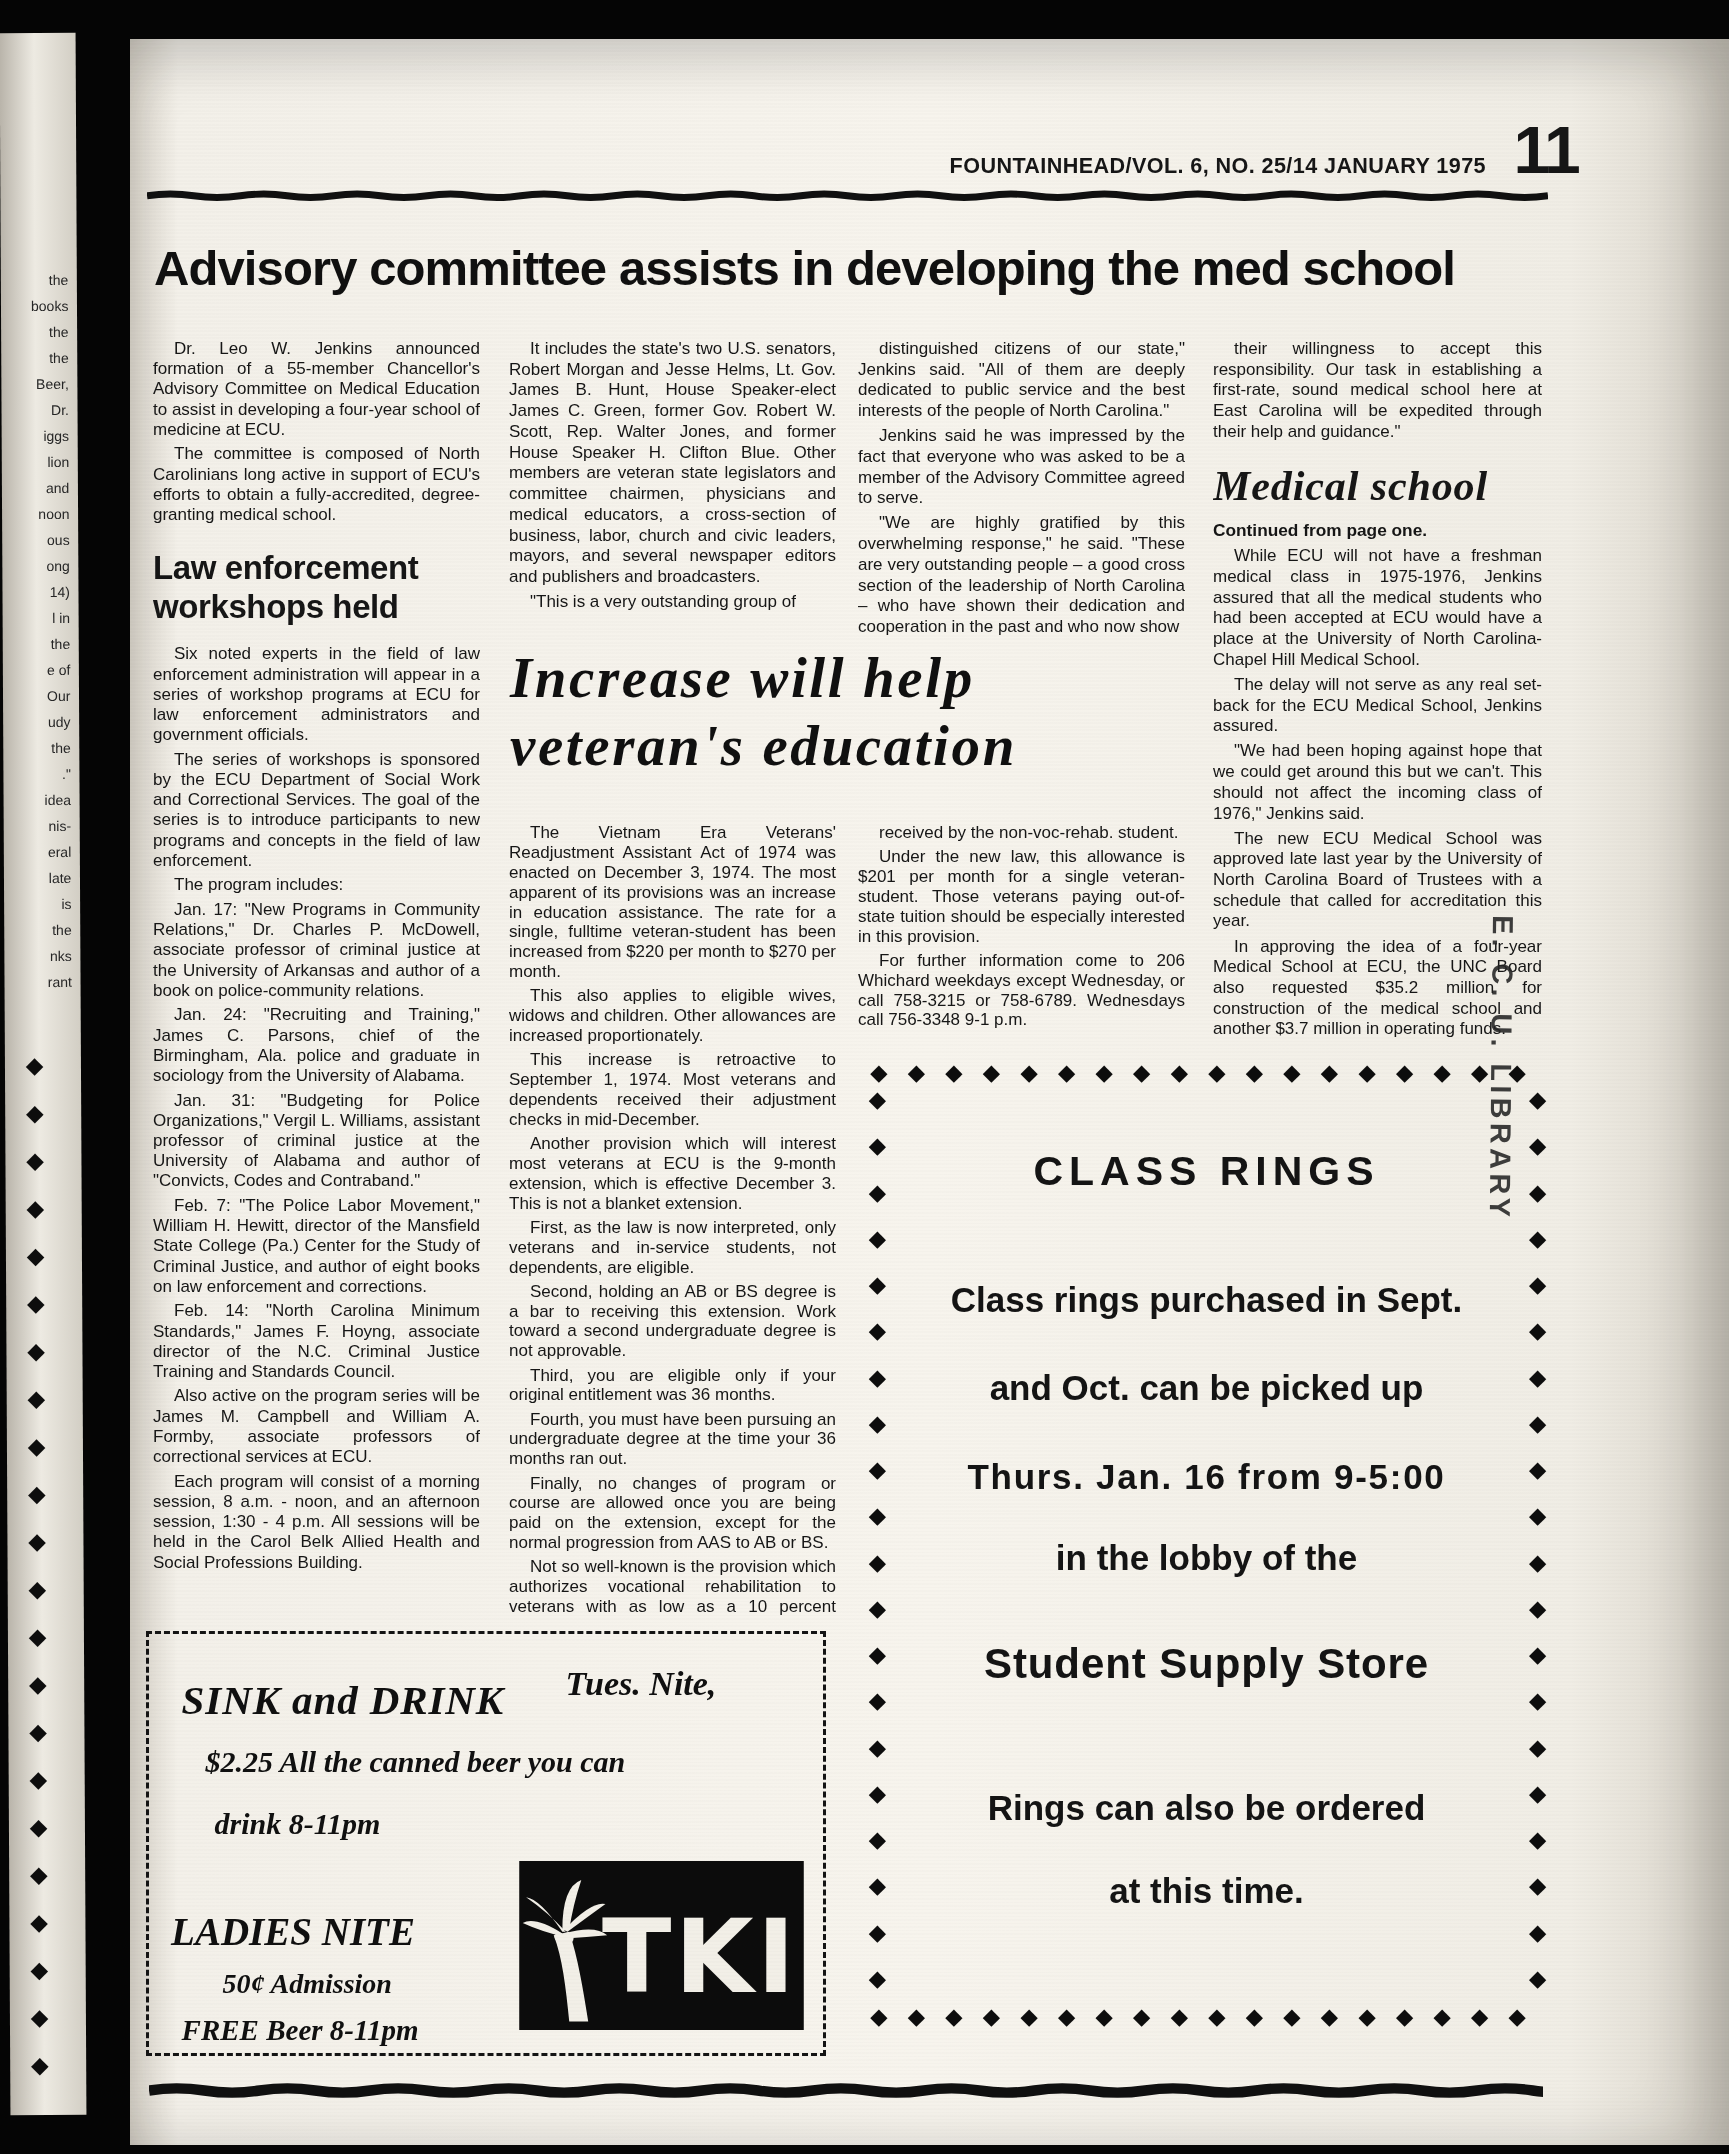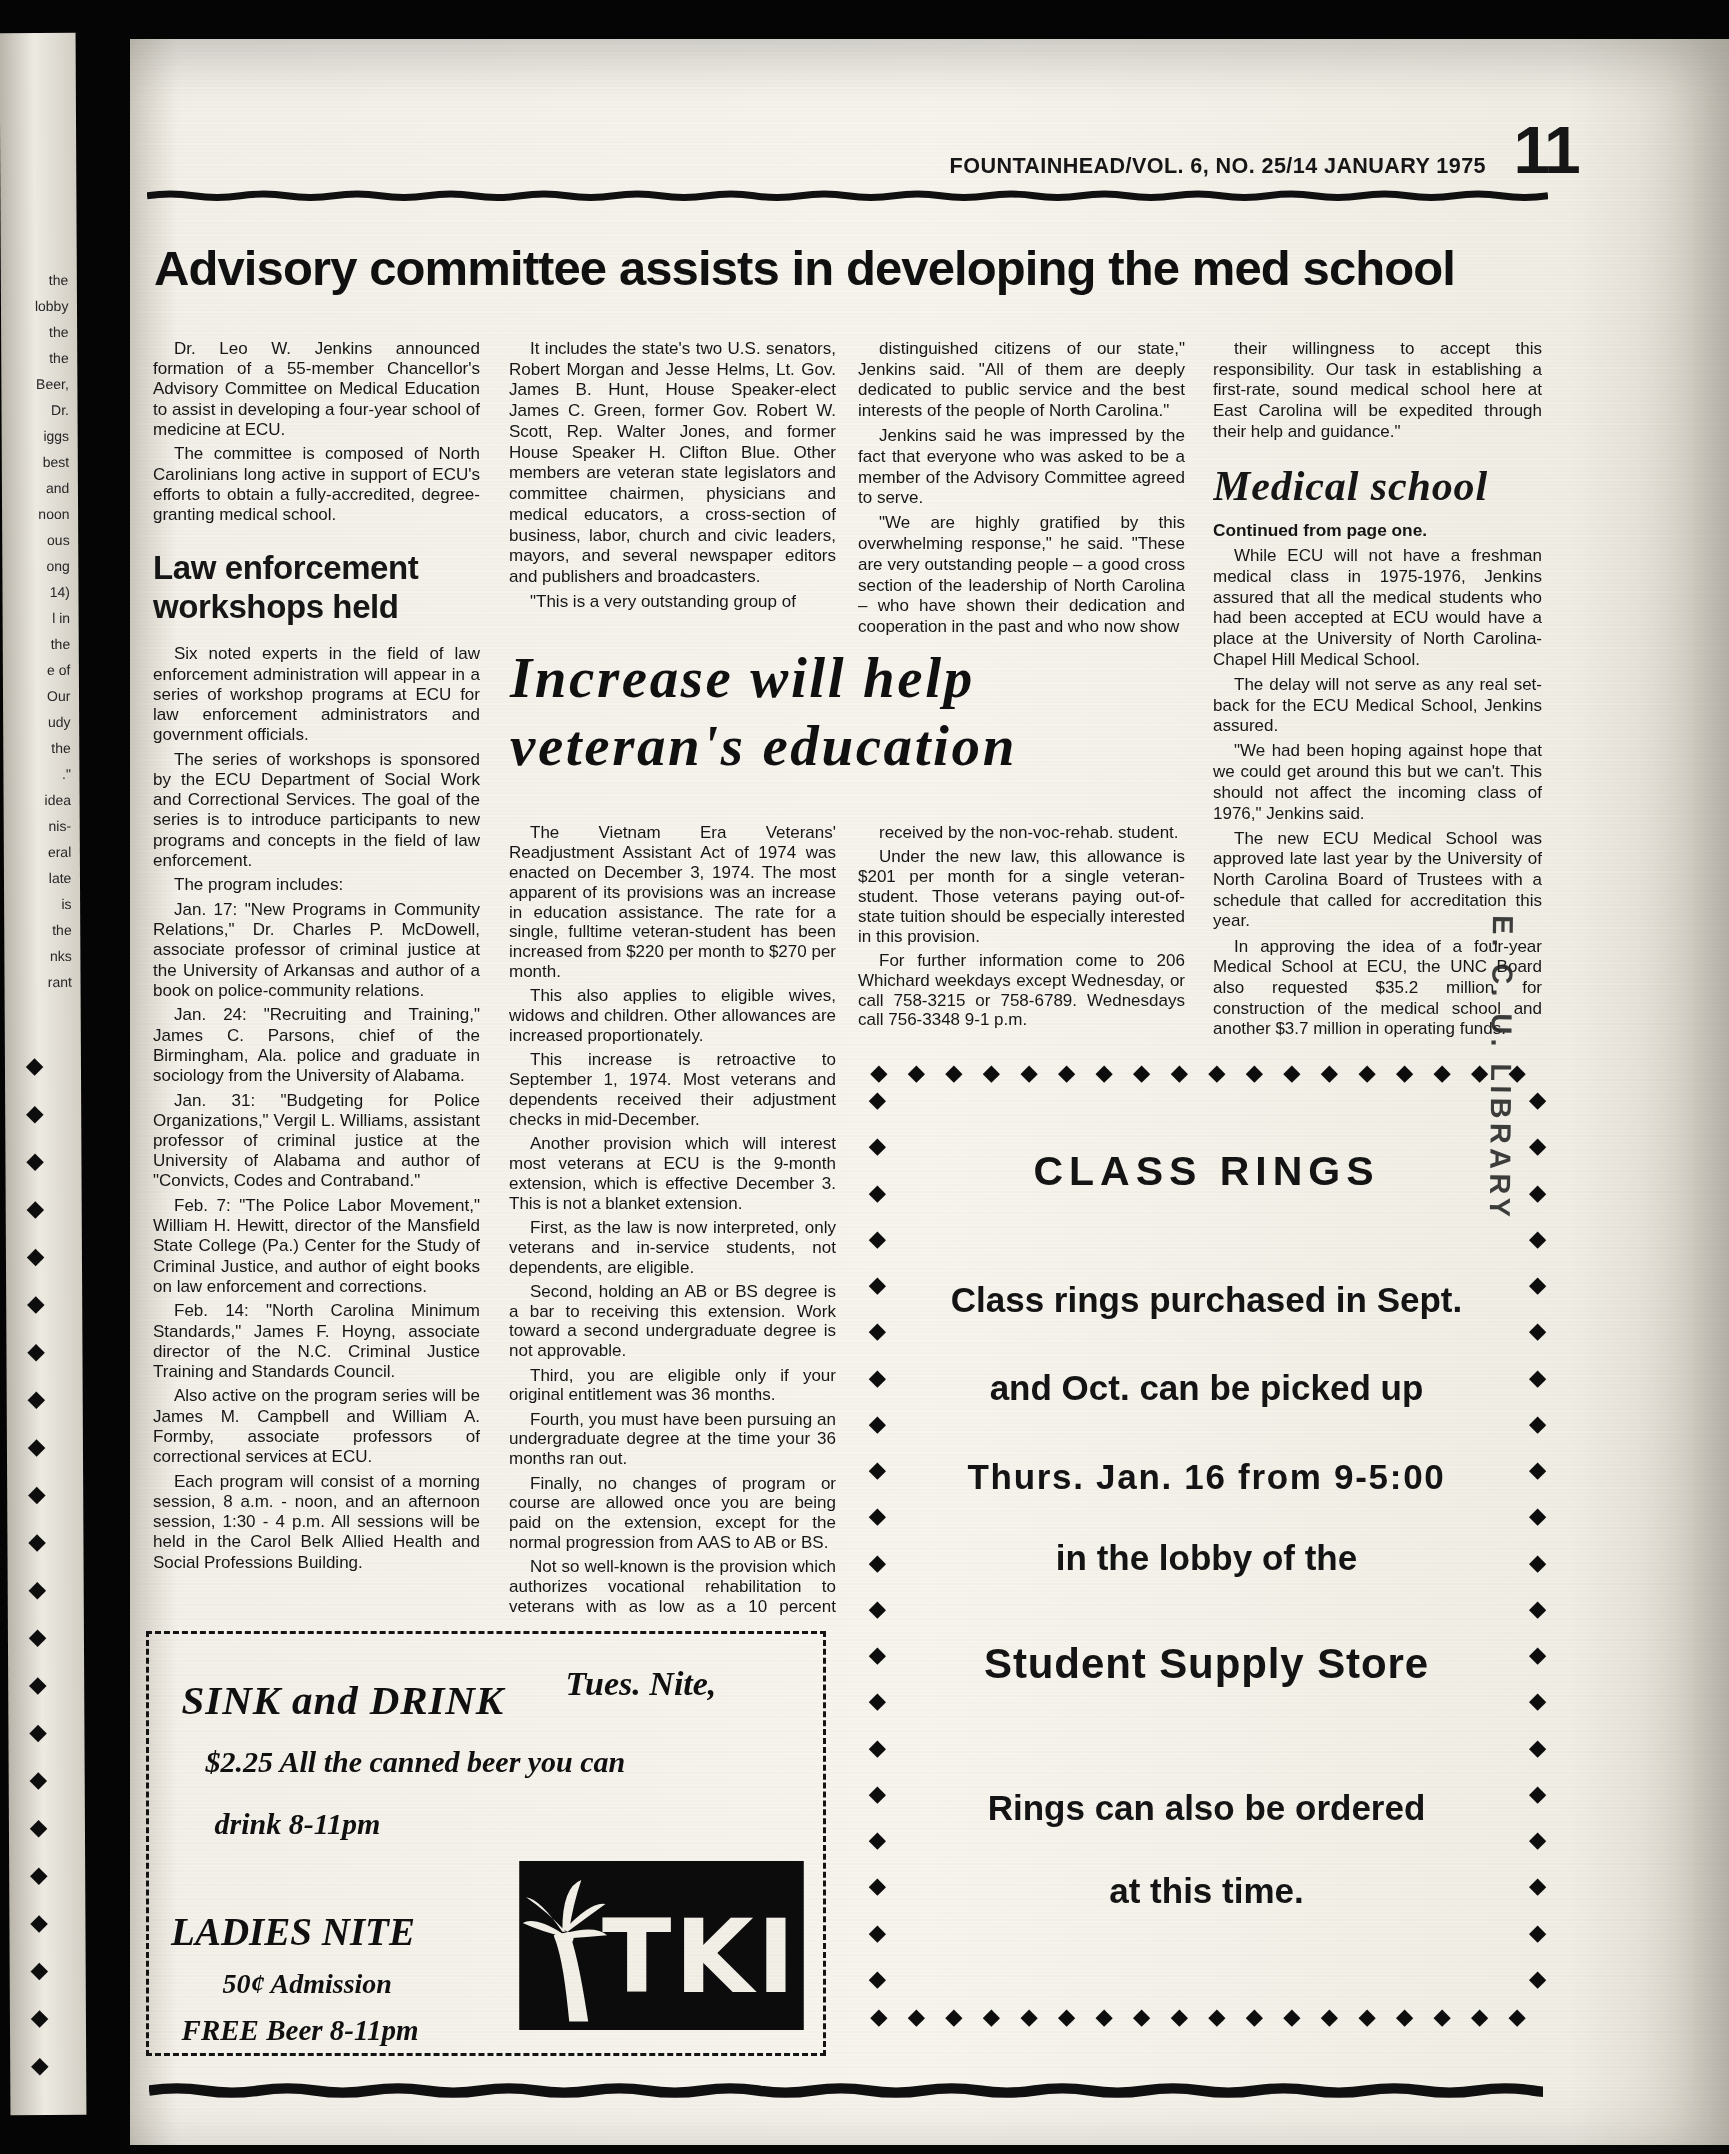--- a/index.html
+++ b/index.html
@@ -82,27 +82,27 @@
     font-weight:700;font-size:29px;letter-spacing:4.3px;color:#242424;opacity:.88;transform:rotate(.6deg);}
 </style>
 </head>
 <body>
 
 <div class="scan">
 
   <div class="edge-page">
     <div class="edge-frags">
         <p>the</p>
-        <p>lobby</p>
+        <p>books</p>
         <p>the</p>
         <p>the</p>
         <p>Beer,</p>
         <p>Dr.</p>
         <p>iggs</p>
-        <p>best</p>
+        <p>lion</p>
         <p>and</p>
         <p>noon</p>
         <p>ous</p>
         <p>ong</p>
         <p>14)</p>
         <p>l in</p>
         <p>the</p>
         <p>e of</p>
         <p>Our</p>
         <p>udy</p>

